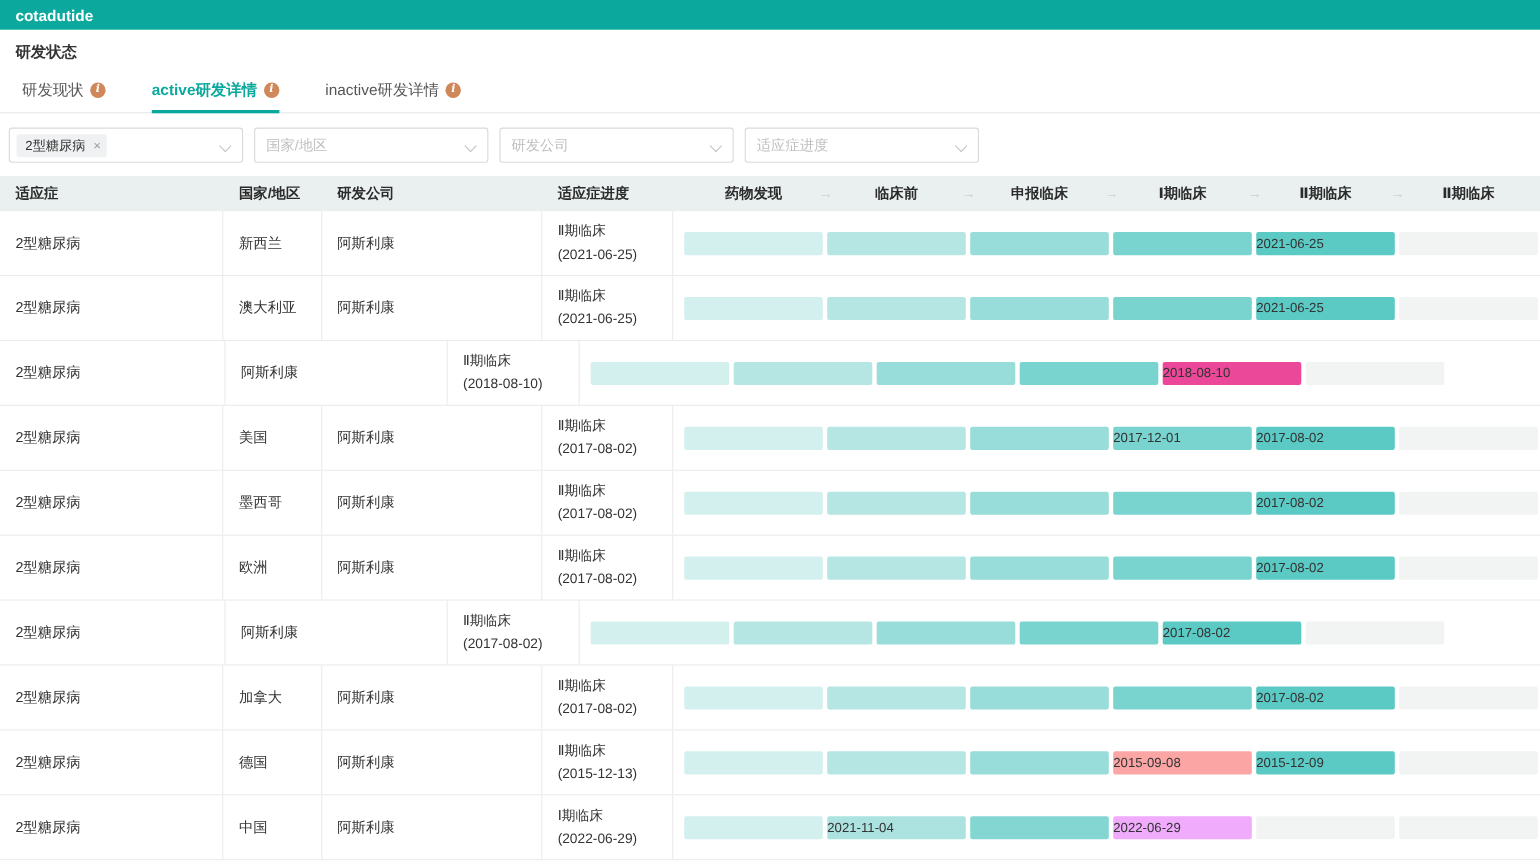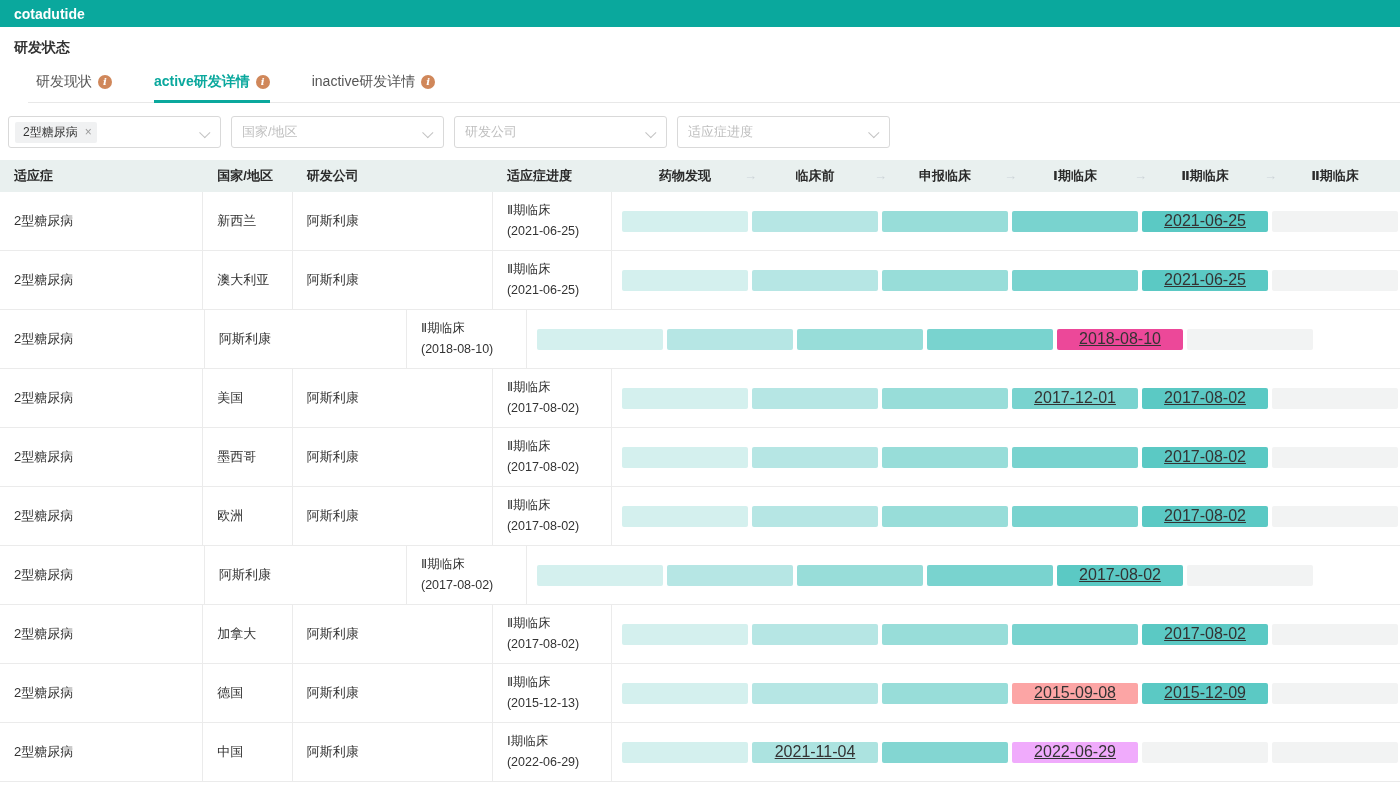--- a/index.html
+++ b/index.html
@@ -5,21 +5,21 @@
   * { box-sizing: border-box; margin: 0; padding: 0; }
   html, body { width: 1400px; height: 788px; overflow: hidden; background: #fff;
     font-family: "Liberation Sans", "DejaVu Sans", sans-serif; }
 
   .topbar { height: 27px; background: #0aa89d; display: flex; align-items: center;
     padding: 0 14px; }
   .topbar-title { color: #fff; font-size: 14px; font-weight: bold; }
 
   .section-title { padding: 12px 14px 6px; font-size: 14px; font-weight: bold; color: #333; }
 
-  .tabs { display: flex; align-items: flex-start; padding: 10px 8px 0; border-bottom: 1px solid #e8e8e8; margin-left: 28px; }
+  .tabs { display: flex; align-items: flex-start; padding: 10px 20px 0; border-bottom: 1px solid #e8e8e8; }
   .tab { display: flex; align-items: center; gap: 6px; margin-right: 42px;
     padding-bottom: 9px; font-size: 14px; color: #555; cursor: pointer; border-bottom: 3px solid transparent; margin-bottom: -1px; }
   .tab.active { color: #0aa89d; font-weight: bold; border-bottom-color: #0aa89d; }
   .info-icon { width: 14px; height: 14px; border-radius: 50%; background: #d0875a;
     color: #fff; font-size: 10px; line-height: 14px; text-align: center;
     font-style: italic; font-weight: bold; font-family: "DejaVu Serif", serif; flex: 0 0 auto; }
 
   .filters { display: flex; gap: 10px; margin: 13px 8px 12px; }
   .select { width: 213px; height: 32px; border: 1px solid #d9d9d9; border-radius: 3px;
     background: #fff; display: flex; align-items: center; padding: 0 28px 0 6px;
@@ -42,22 +42,22 @@
     color: #ccd3d8; font-weight: normal; font-size: 13px; }
 
   .row { display: flex; height: 59px; border-bottom: 1px solid #ebebeb;
     font-size: 13px; color: #333; align-items: stretch; }
   .bcell { display: flex; align-items: center; padding-left: 14px;
     border-right: 1px solid #ebebeb; }
   .prog-cell { flex-direction: column; align-items: flex-start; justify-content: center;
     line-height: 21px; font-size: 12.5px; }
   .phases-body { display: flex; align-items: center; padding-left: 8px; }
   .seg { width: 126px; height: 21px; margin: 0 2px; border-radius: 2px;
-    display: flex; align-items: center; justify-content: center;
-    font-size: 16px; color: #333; flex: 0 0 auto; text-decoration: underline; }
+    display: flex; align-items: center; justify-content: flex-start;
+    font-size: 12px; color: #333; flex: 0 0 auto; }
 </style>
 </head>
 <body>
 
 <div class="topbar">
   <span class="topbar-title">cotadutide</span>
 </div>
 
 <div class="section-title">研发状态</div>
 

